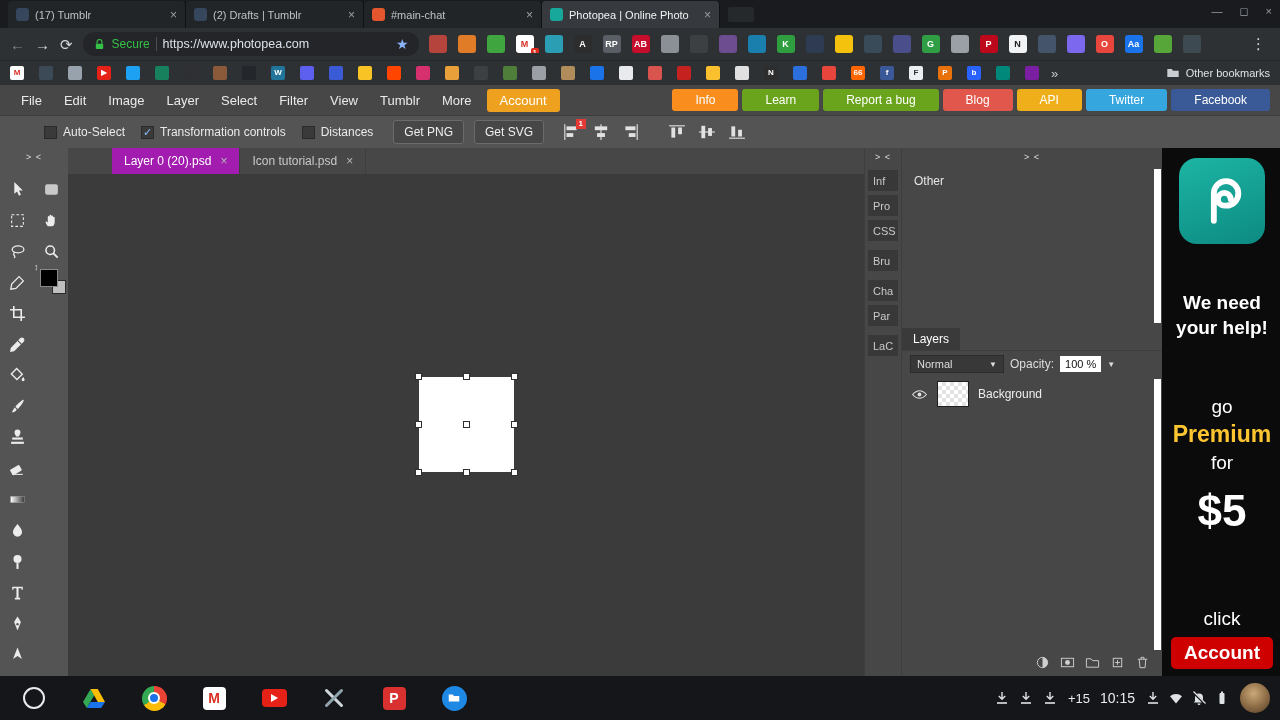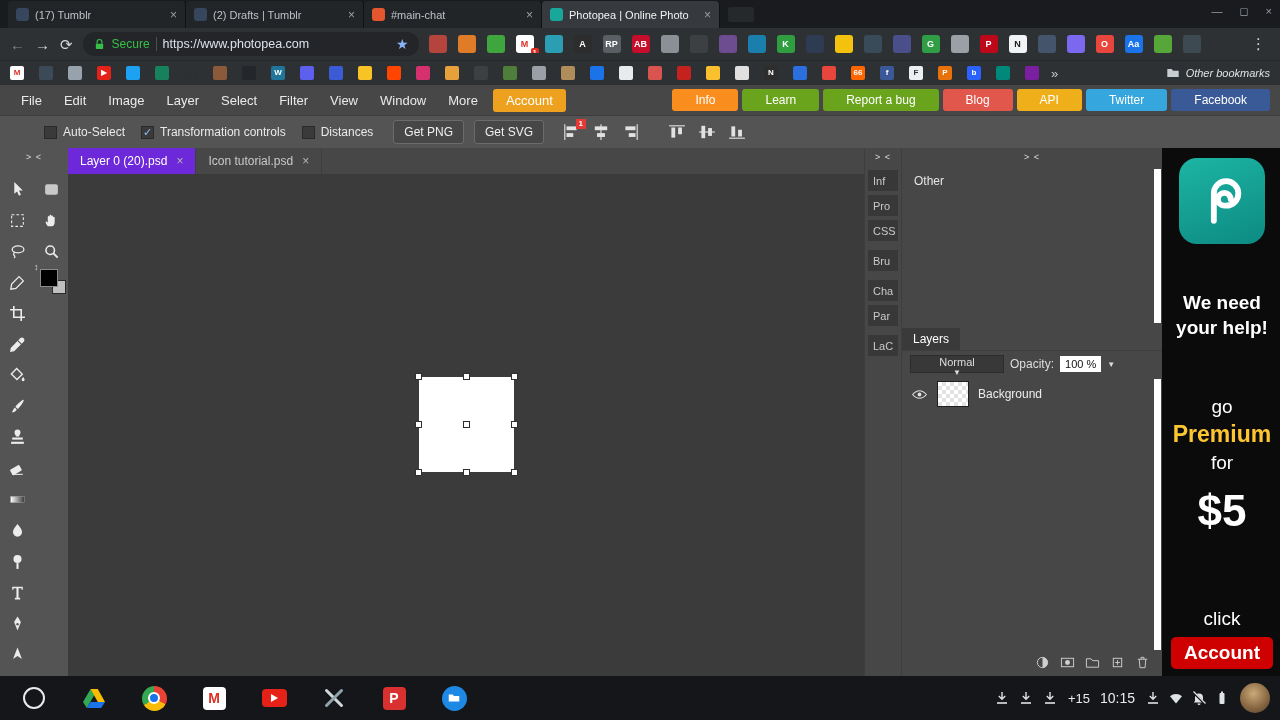--- a/index.html
+++ b/index.html
@@ -31,21 +31,21 @@
   .extensions{display:flex;align-items:center;gap:11px;flex:1;overflow:hidden;}
   .ext{width:18px;height:18px;border-radius:3px;flex:none;position:relative;display:flex;align-items:center;justify-content:center;font-size:9px;font-weight:bold;line-height:1;}
   .xbadge{position:absolute;right:-5px;bottom:-4px;background:#e02a1d;color:#fff;font-size:7px;line-height:1;padding:1px 2px;border-radius:2px;font-weight:bold;}
   .browser-menu{color:#d4d7da;font-size:15px;padding:0 4px;}
 
   
   .bookmarks{height:24px;background:#2e3134;display:flex;align-items:center;padding:0 10px;flex:none;border-top:1px solid #26282b;}
   .favicons{display:flex;align-items:center;gap:15px;overflow:hidden;}
   .bfav{width:14px;height:14px;border-radius:2px;font-size:8px;display:flex;align-items:center;justify-content:center;font-weight:bold;flex:none;line-height:1;}
   .chevrons{color:#c7cbd0;font-size:13px;margin-left:12px;}
-  .other-bm{display:flex;align-items:center;gap:6px;color:#dfe1e5;font-size:11px;margin-left:auto;flex:none;font-style:italic;}
+  .other-bm{display:flex;align-items:center;gap:6px;color:#dfe1e5;font-size:11px;margin-left:auto;flex:none;}
   .other-bm svg{width:14px;height:14px;}
 
   
   .pp-menubar{height:30px;background:#474747;display:flex;align-items:center;padding:0 10px;color:#eaeaea;font-size:13px;flex:none;}
   .pp-menus{display:flex;align-items:center;}
   .menu-item{padding:0 11px;}
   .account-btn{background:#eea11e;color:#fff;padding:4px 13px;border-radius:3px;margin-left:4px;font-size:13px;}
   .pp-links{margin-left:auto;display:flex;gap:4px;}
   .pp-link{color:#fff;font-size:12px;padding:4px 23px;border-radius:3px;white-space:nowrap;}
 
@@ -73,21 +73,21 @@
   .tool svg{width:17px;height:17px;}
   .swatch-block{position:absolute;left:40px;top:118px;width:26px;height:28px;}
   .sw-arrows{position:absolute;left:-6px;top:-4px;color:#ddd;font-size:9px;}
   .sw-bg{position:absolute;right:0;bottom:0;width:12px;height:12px;background:#bfbfbf;border:1px solid #2a2a2a;}
   .sw-fg{position:absolute;left:0;top:3px;width:16px;height:16px;background:#000;border:1px solid #8a8a8a;}
   .sw-d{position:absolute;right:-10px;top:6px;color:#e8e8e8;font-size:10px;}
 
   .pp-canvas-col{width:796px;display:flex;flex-direction:column;flex:none;}
   .doc-tabs{height:26px;background:#474747;display:flex;flex:none;}
   .doc-tab{display:flex;align-items:center;gap:9px;padding:0 12px;font-size:12px;color:#c9c9c9;border-right:1px solid #3e3e3e;}
-  .doc-tab.active{background:#6d28d9;color:#fff;}
+  .doc-tab.active{background:#a21caf;color:#fff;margin-left:44px;}
   .dclose{color:#b5b5b5;font-size:12px;}
   .pp-canvas{flex:1;background:#3b3b3b;position:relative;}
   .sel-square{position:absolute;left:351px;top:203px;width:95px;height:95px;background:#fff;}
   .handle{position:absolute;width:7px;height:7px;background:#fff;border:1px solid #2f2f2f;box-sizing:border-box;}
   .h-nw{left:-4px;top:-4px;} .h-n{left:calc(50% - 4px);top:-4px;} .h-ne{right:-4px;top:-4px;}
   .h-w{left:-4px;top:calc(50% - 4px);} .h-e{right:-4px;top:calc(50% - 4px);}
   .h-sw{left:-4px;bottom:-4px;} .h-s{left:calc(50% - 4px);bottom:-4px;} .h-se{right:-4px;bottom:-4px;}
   .h-c{left:calc(50% - 4px);top:calc(50% - 4px);}
 
   .pp-collapsed{width:36px;background:#474747;flex:none;border-left:1px solid #3e3e3e;}
@@ -98,21 +98,21 @@
   #collapsed-labels .clabel:nth-child(7){margin-top:9px;}
 
   .pp-panels{width:260px;background:#474747;flex:none;display:flex;flex-direction:column;border-left:1px solid #3e3e3e;}
   .panels-header{height:14px;color:#ddd;font-size:9px;text-align:center;padding-top:4px;letter-spacing:1px;flex:none;}
   .panel-titlebar{height:22px;display:flex;flex:none;border-bottom:1px solid #3e3e3e;}
   .panel-tab{background:#3a3a3a;color:#fff;font-size:12px;padding:4px 11px;}
   .history-body{height:152px;position:relative;padding:5px 0;font-size:12px;color:#e6e6e6;flex:none;}
   .hentry{padding:3px 12px;}
   .hscroll{position:absolute;right:1px;top:3px;width:7px;height:calc(100% - 8px);background:#fff;}
   .layers-controls{height:26px;display:flex;align-items:center;gap:6px;padding:0 8px;font-size:12px;color:#ddd;flex:none;}
-  .blend-select{width:94px;height:18px;background:#383838;border:1px solid #2c2c2c;display:flex;align-items:center;justify-content:space-between;padding:0 6px;font-size:11px;color:#ddd;box-sizing:border-box;flex-direction:column;}
+  .blend-select{width:94px;height:18px;background:#383838;border:1px solid #2c2c2c;display:flex;align-items:center;justify-content:space-between;padding:0 6px;font-size:11px;color:#ddd;box-sizing:border-box;}
   .mini-caret{font-size:8px;color:#ddd;}
   .opacity-value{background:#fff;color:#111;font-size:11px;padding:2px 5px;}
   .layers-body{flex:1;position:relative;min-height:0;}
   .layer-row{height:34px;display:flex;align-items:center;gap:9px;padding:0 9px;}
   .eye{display:flex;}
   .eye svg{width:17px;height:17px;}
   .thumb{width:30px;height:24px;background:#fff;border:1px solid #1f1f1f;background-image:conic-gradient(#e3e3e3 25%,transparent 0 50%,#e3e3e3 0 75%,transparent 0);background-size:8px 8px;}
   .layer-name{font-size:12px;color:#eee;}
   .lscroll{position:absolute;right:1px;top:2px;width:7px;height:calc(100% - 4px);background:#fff;}
   .layers-actions{height:24px;display:flex;justify-content:flex-end;gap:10px;padding:0 12px;align-items:center;flex:none;}
@@ -287,21 +287,21 @@
 
   <div class="pp-menubar">
     <div class="pp-menus" id="pp-menus">
         <span class="menu-item">File</span>
         <span class="menu-item">Edit</span>
         <span class="menu-item">Image</span>
         <span class="menu-item">Layer</span>
         <span class="menu-item">Select</span>
         <span class="menu-item">Filter</span>
         <span class="menu-item">View</span>
-        <span class="menu-item">Window</span>
+        <span class="menu-item">Tumblr</span>
         <span class="menu-item">More</span>
       </div>
     <span class="account-btn">Account</span>
     <div class="pp-links" id="pp-links">
         <span class="pp-link" style="background: rgb(249, 142, 31);">Info</span>
         <span class="pp-link" style="background: rgb(106, 164, 28);">Learn</span>
         <span class="pp-link" style="background: rgb(106, 164, 28);">Report a bug</span>
         <span class="pp-link" style="background: rgb(226, 87, 76);">Blog</span>
         <span class="pp-link" style="background: rgb(239, 175, 26);">API</span>
         <span class="pp-link" style="background: rgb(54, 166, 222);">Twitter</span>

